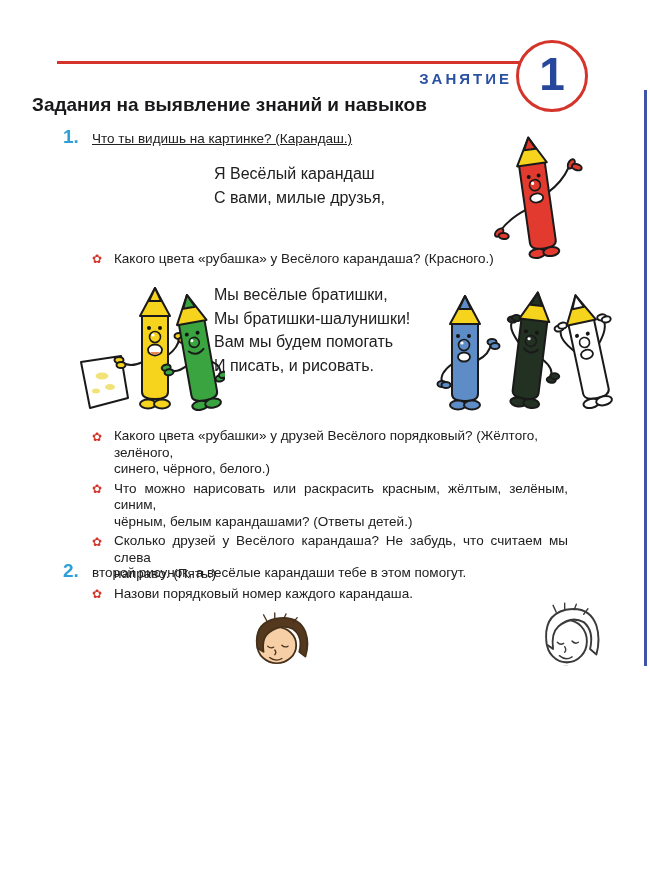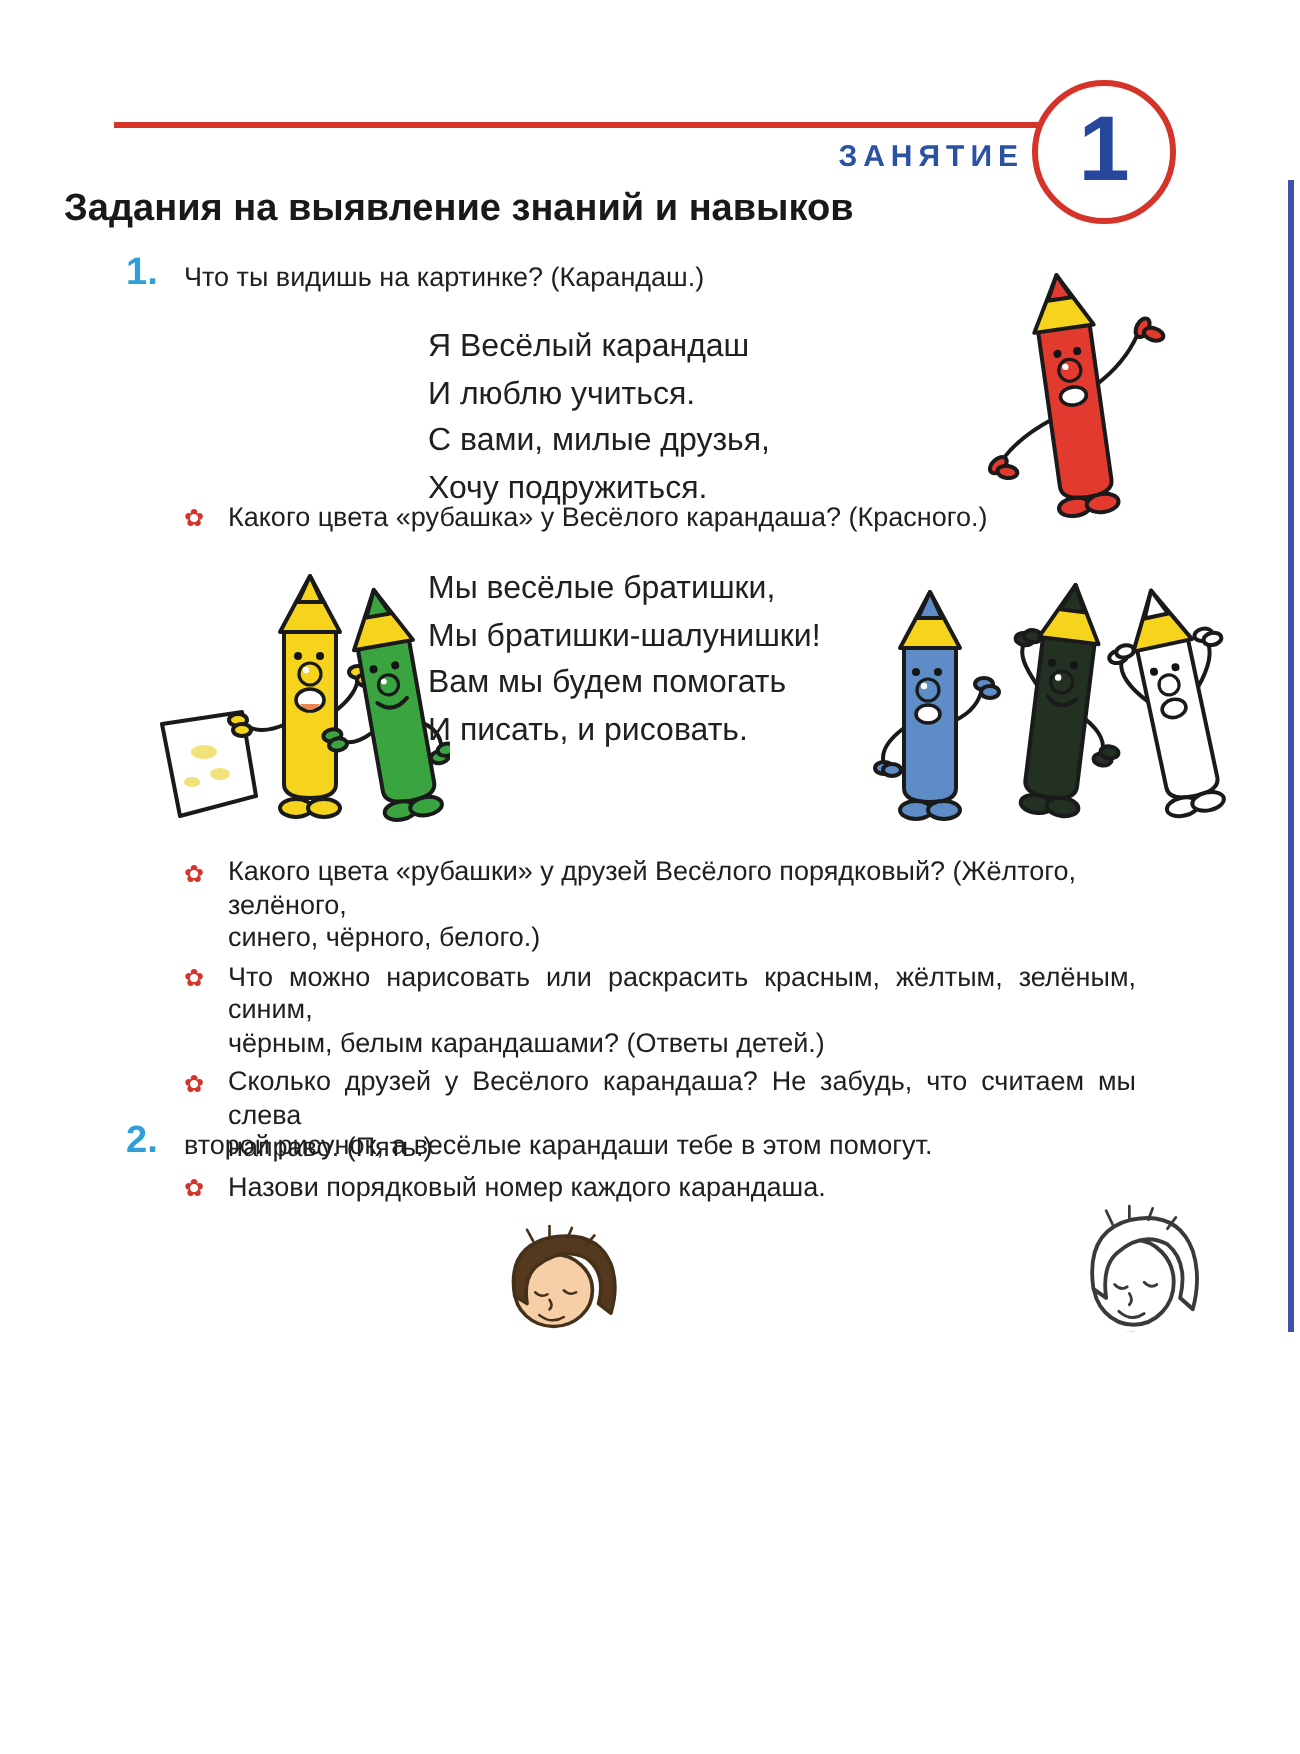--- a/index.html
+++ b/index.html
@@ -13,21 +13,21 @@
   .lesson-circle{position:absolute;left:516px;top:40px;width:66px;height:66px;background:#fff;
         border:3.5px solid #d5342b;border-radius:50%;display:flex;align-items:center;justify-content:center;}
   .lesson-circle span{font-size:46px;font-weight:bold;color:#26479c;transform:translateY(-2px);}
   .title{position:absolute;left:0;top:94px;width:650px;margin:0;text-align:left;
         font-size:19px;font-weight:bold;color:#19191b;padding-left:32px;}
 
   
   .task-num{position:absolute;font-size:19px;font-weight:bold;color:#2f9fd8;}
   #t1num{left:63px;top:126px;} #t2num{left:63px;top:560px;}
   .body-text{font-size:13.5px;line-height:17px;color:#202022;}
-  #t1q{position:absolute;left:92px;top:130px;}
+  #t1q{position:absolute;left:92px;top:130px;text-decoration:underline;}
   .poem{position:absolute;left:214px;font-size:16px;line-height:23.5px;color:#202022;}
   #poem1{top:162px;} #poem2{top:283px;}
   #bullet-shirt{position:absolute;left:92px;top:250px;display:flex;gap:9px;}
   .bullets{position:absolute;left:92px;top:428px;width:476px;display:flex;flex-direction:column;gap:3px;}
   .bullet-row{display:flex;gap:9px;}
   .flower{flex:0 0 13px;color:#d5342b;font-size:12px;line-height:16px;margin-top:0.5px;}
   .bullet-text{flex:1;font-size:13.5px;line-height:16.5px;}
   .jline{text-align:justify;text-align-last:justify;}
   #t2text{position:absolute;left:92px;top:562px;width:488px;font-size:13.5px;line-height:21px;}
 
@@ -69,23 +69,21 @@
   <div class="lesson-circle">
     <span>1</span>
   </div>
   <h1 class="title">Задания на выявление знаний и навыков</h1>
 
   <span class="task-num" id="t1num">1.</span>
   <div class="body-text" id="t1q">Что ты видишь на картинке? (Карандаш.)</div>
 
   <div class="poem" id="poem1">
     <div>Я Весёлый карандаш</div>
-    <div>И люблю учиться.</div>
     <div>С вами, милые друзья,</div>
-    <div>Хочу подружиться.</div>
   </div>
 
   <svg class="ill" id="red-pencil" width="150" height="130" viewBox="0 0 150 130">
     <g class="pch" transform="rotate(-8 85 70)" fill="#e23a2e">
       <path class="limb" d="M73 78 C62 82 52 88 46 94"></path>
       <ellipse cx="43" cy="97" rx="5" ry="3" transform="rotate(-35 43 97)"></ellipse>
       <ellipse cx="47" cy="101" rx="5" ry="3" transform="rotate(15 47 101)"></ellipse>
       <path class="limb" d="M97 64 C108 58 116 50 121 42"></path>
       <ellipse cx="124" cy="39" rx="5" ry="3" transform="rotate(-55 124 39)"></ellipse>
       <ellipse cx="129" cy="43" rx="5" ry="3" transform="rotate(25 129 43)"></ellipse>

